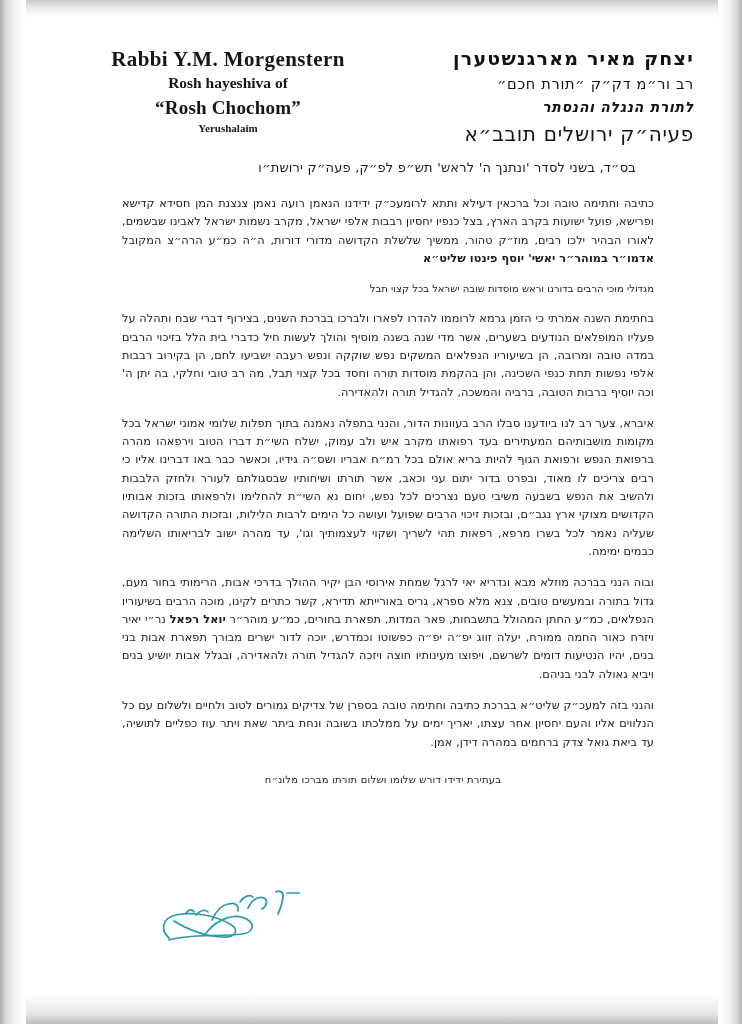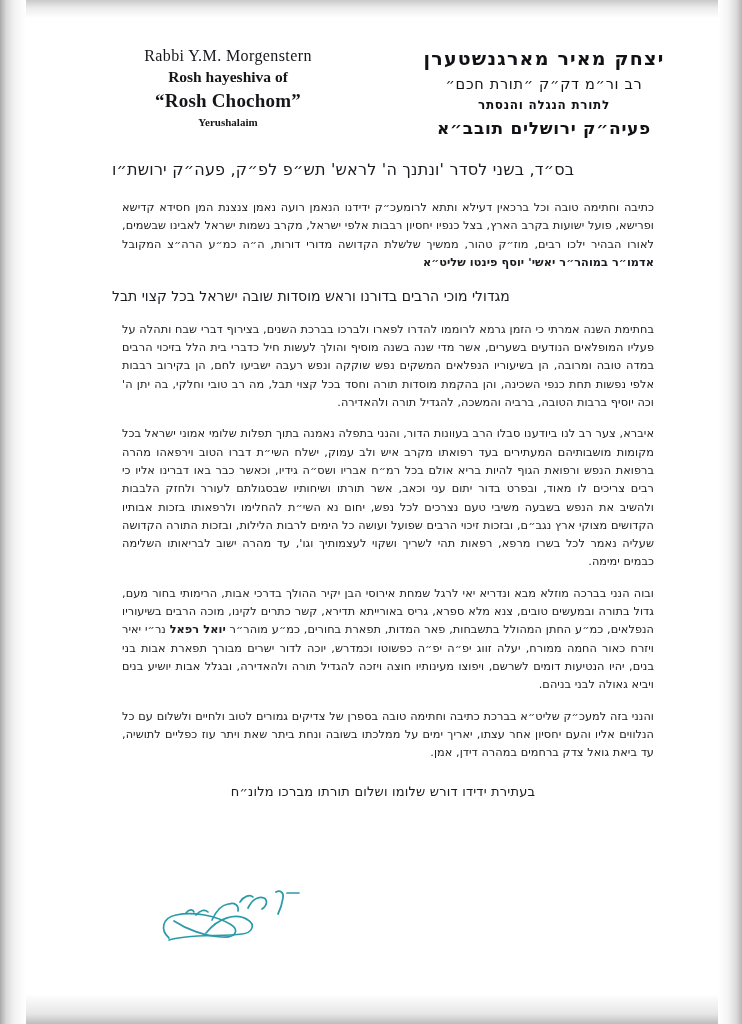--- a/index.html
+++ b/index.html
@@ -51,22 +51,22 @@
   }
   .lh-en {
     position: absolute;
     left: 52px;
     top: 6px;
     width: 300px;
     text-align: center;
     color: #16161a;
   }
   .lh-en .l1 {
-    font-size: 16px;
-    font-weight: normal;
+    font-size: 21px;
+    font-weight: bold;
     letter-spacing: 0.4px;
     line-height: 1.25;
   }
   .lh-en .l2 {
     font-size: 15.5px;
     font-weight: bold;
     line-height: 1.45;
     text-align: center;
   }
   .lh-en .l3 {
@@ -78,85 +78,86 @@
   .lh-en .l4 {
     font-size: 11px;
     font-weight: bold;
     line-height: 1.45;
   }
   .lh-he {
     position: absolute;
     right: 24px;
     top: 4px;
     width: 300px;
-    text-align: center;
+    text-align: right;
     direction: rtl;
     color: #121216;
     font-family: "DejaVu Sans", "Liberation Sans", sans-serif;
   }
   .lh-he .h1 {
     font-size: 19px;
     font-weight: bold;
     letter-spacing: 1.2px;
     line-height: 1.5;
   }
   .lh-he .h2 {
     font-size: 14.5px;
     font-weight: normal;
     letter-spacing: 0.7px;
     line-height: 1.6;
   }
   .lh-he .h3 {
-    font-size: 12px;
+    font-size: 14px;
     font-weight: bold;
     letter-spacing: 0.7px;
     line-height: 1.6;
+    font-style: italic;
   }
   .lh-he .h4 {
-    font-size: 17px;
-    font-weight: bold;
+    font-size: 20px;
+    font-weight: normal;
     letter-spacing: 0.7px;
     line-height: 1.6;
   }
 
   
   .body-col {
     position: absolute;
     left: 86px;
     right: 64px;
     top: 142px;
     direction: rtl;
     color: #1b1b20;
     font-family: "DejaVu Sans", "Liberation Sans", sans-serif;
   }
   .dateline {
-    font-size: 16px;
-    text-align: left;
+    font-size: 13px;
+    text-align: right;
     letter-spacing: 0.2px;
     margin: 0 0 20px 0;
     padding-right: 18px;
   }
   .para {
     font-size: 11.3px;
     line-height: 1.62;
     text-align: justify;
     text-justify: inter-word;
     margin: 0 0 13px 10px;
     letter-spacing: 0.05px;
   }
   .centered-line {
-    font-size: 14px;
+    font-size: 10px;
     line-height: 1.62;
-    text-align: left;
+    text-align: right;
     margin: 0 0 13px 0;
   }
   b, .bold { font-weight: bold; }
 
   .closing {
-    font-size: 13px;
+    font-size: 10px;
     text-align: center;
     margin: 22px 0 0 0;
     letter-spacing: 0.2px;
   }
 
   
   .signature {
     position: absolute;
     left: 130px;
     top: 862px;

